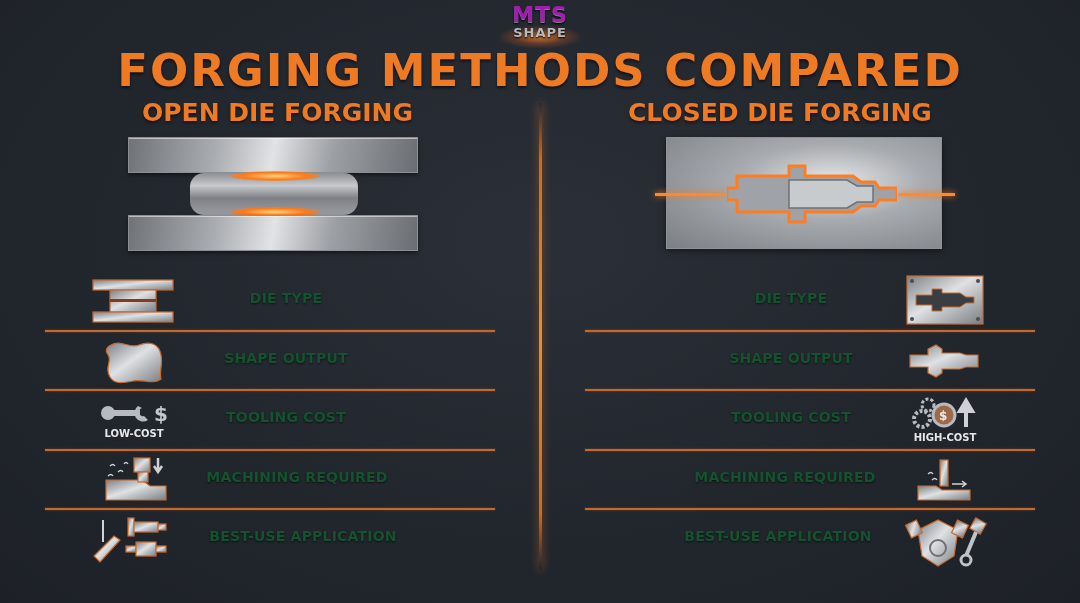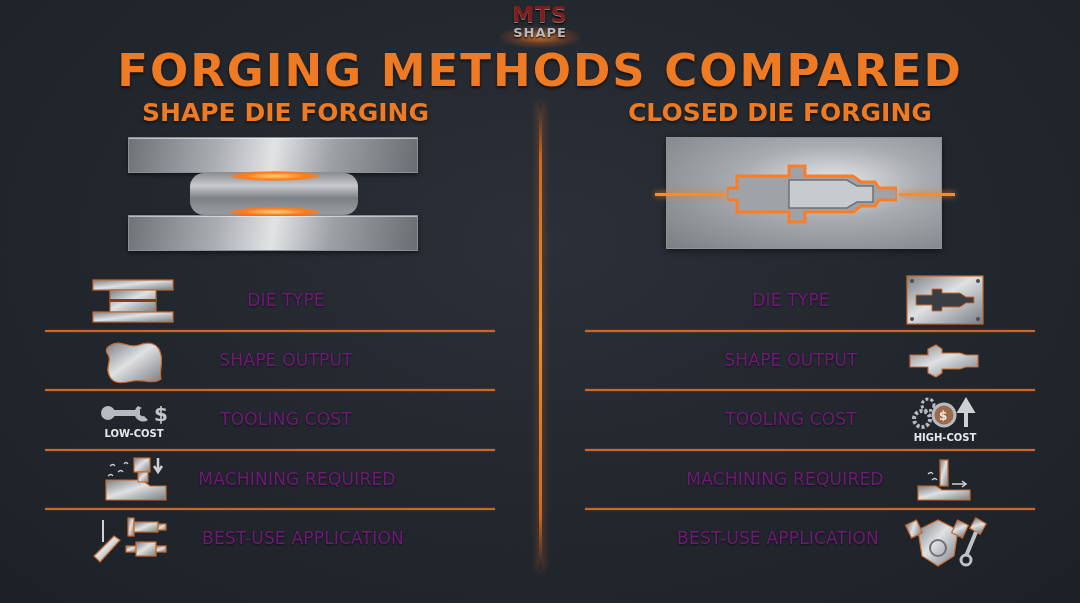--- a/index.html
+++ b/index.html
@@ -13,21 +13,21 @@
   .logo {
     position: absolute; left: 490px; top: 4px; width: 100px; height: 42px;
     text-align: center;
   }
   .logo .glow {
     position: absolute; left: 10px; top: 22px; width: 80px; height: 22px;
     background: radial-gradient(ellipse at center, rgba(255,140,40,0.75) 0%, rgba(255,100,20,0.25) 45%, rgba(0,0,0,0) 75%);
   }
   .logo .l1 {
     position: relative; font-weight: bold; font-size: 22px; line-height: 22px; letter-spacing: 1px;
-    color: #7f1d1d; text-shadow: 0 1px 0 #7a7d82, 0 2px 2px #000;
+    color: #a21caf; text-shadow: 0 1px 0 #7a7d82, 0 2px 2px #000;
     font-family: "DejaVu Sans", sans-serif;
   }
   .logo .l2 {
     position: relative; font-weight: bold; font-size: 13px; line-height: 13px; letter-spacing: 1px;
     color: #b7b9bd; text-shadow: 0 1px 2px #000;
   }
   .title {
     position: absolute; left: 0; width: 1080px; top: 44px; text-align: center;
     font-size: 45px; font-weight: bold; letter-spacing: 2px;
     color: #ee7a23; font-family: "DejaVu Sans", sans-serif;
@@ -76,21 +76,21 @@
     box-shadow: 0 0 6px #ff7a1a;
   }
   .cavity {
     position: absolute; left: 60px; top: 24px; width: 170px; height: 64px;
   }
   .row {
     position: absolute; height: 58px;
     display: flex; align-items: center;
   }
   .row .label {
-    position: absolute; font-size: 17px; font-weight: normal; color: #701a75;
+    position: absolute; font-size: 14px; font-weight: bold; color: #14532d;
     letter-spacing: 0.2px; white-space: nowrap; transform: translateX(-50%);
     top: 50%; margin-top: -11px; text-shadow: 0 1px 2px rgba(0,0,0,0.6);
   }
   .sep {
     position: absolute; height: 2px; background: #c7682a;
     box-shadow: 0 0 2px rgba(220,110,40,0.5);
   }
   .icon {
     position: absolute;
   }
@@ -116,21 +116,21 @@
 </svg>
 
 <div class="logo">
   <div class="glow"></div>
   <div class="l1">MTS</div>
   <div class="l2">SHAPE</div>
 </div>
 
 <div class="title">FORGING METHODS COMPARED</div>
 
-<div class="col-head left">SHAPE DIE FORGING</div>
+<div class="col-head left">OPEN DIE FORGING</div>
 <div class="col-head right">CLOSED DIE FORGING</div>
 
 <div class="divider"></div>
 
 <div class="die-img open-die">
   <div class="plate top"></div>
   <div class="billet">
     <div class="hot t"></div>
       <div class="hot b"></div>
   </div>

